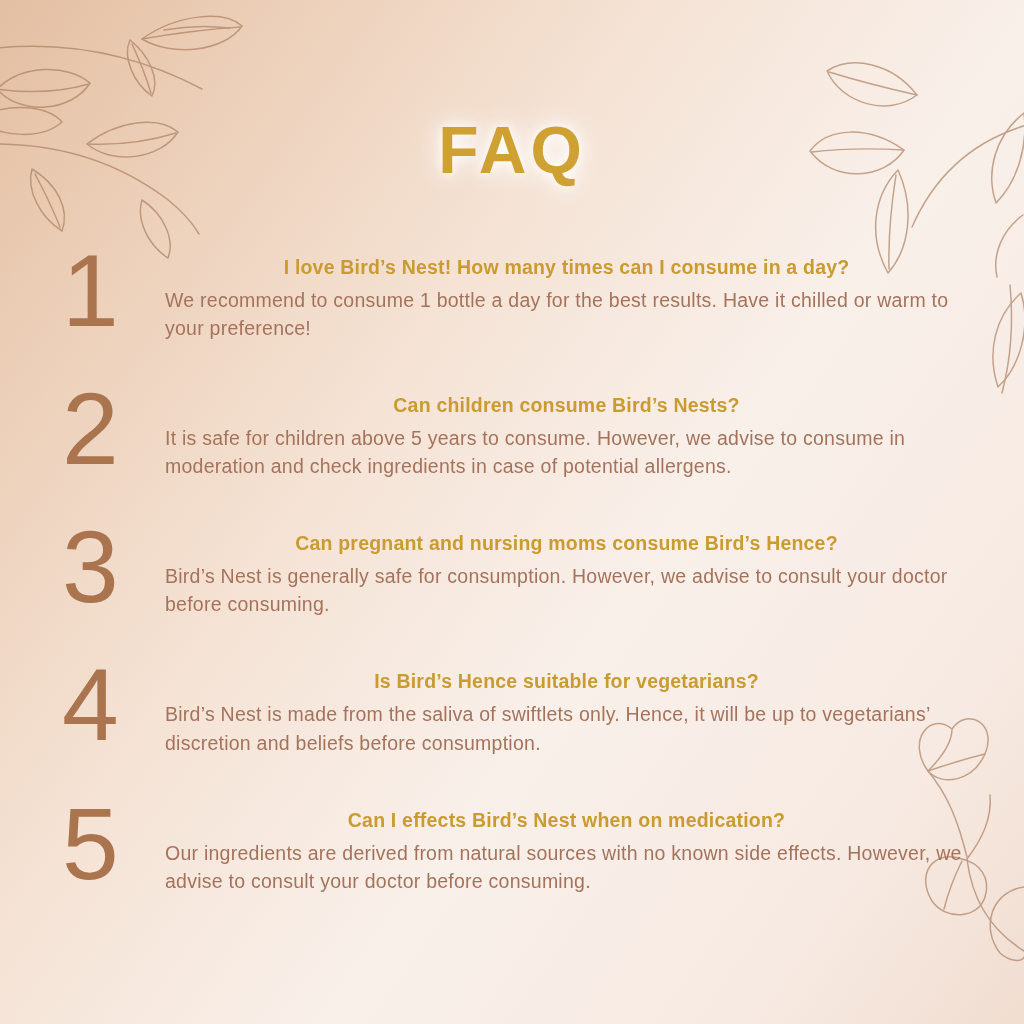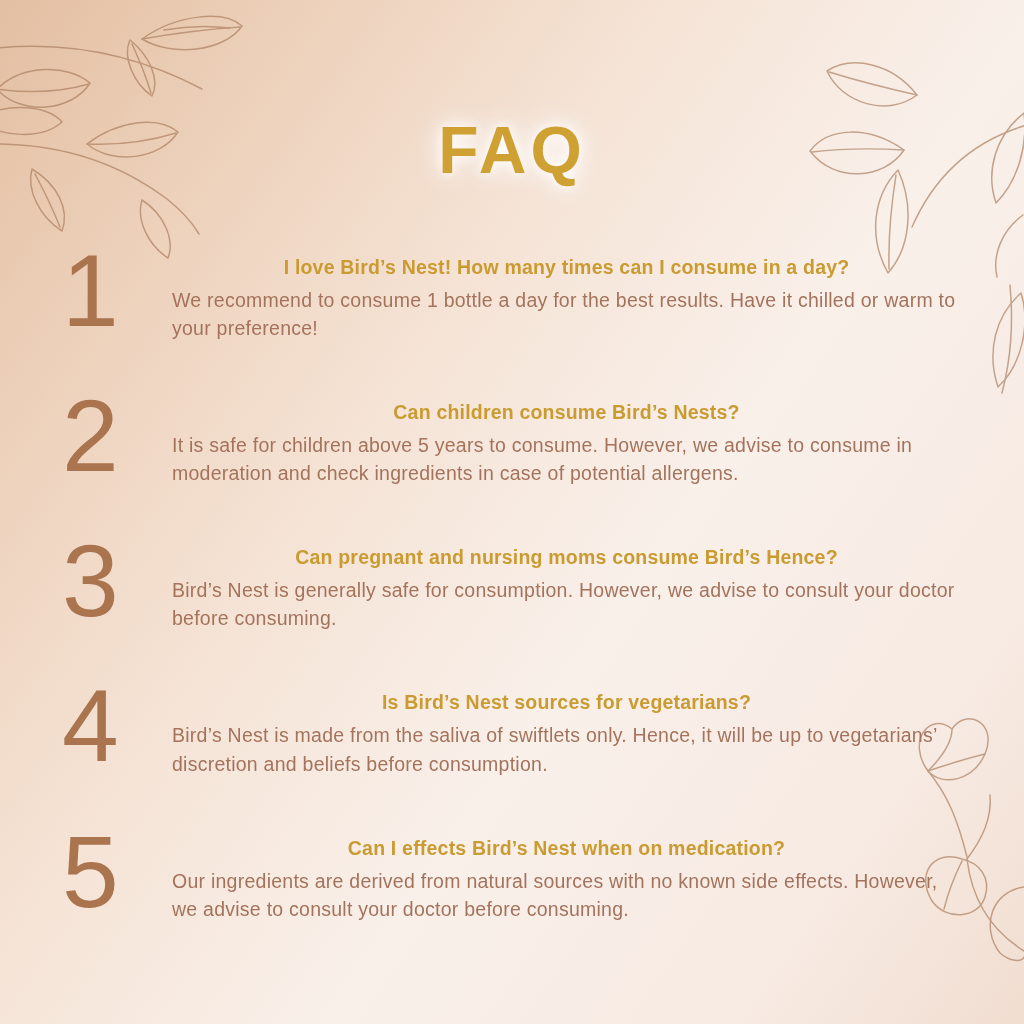--- a/index.html
+++ b/index.html
@@ -29,21 +29,21 @@
     flex:0 0 103px;font-size:102px;line-height:.8;margin-top:-5px;
     color:#a9744e;font-weight:400;
   }
   .txt{flex:1;min-width:0;}
   .q{
     margin:0 0 7px 0;font-size:19.5px;font-weight:700;letter-spacing:.2px;
     color:#c99b31;
     text-align:center;
   }
   .a{
-    margin:7px;font-size:19.5px;line-height:1.44;letter-spacing:.25px;
+    margin:0;font-size:19.5px;line-height:1.44;letter-spacing:.25px;
     color:#a5735c;max-width:800px;
   }
 </style>
 </head>
 <body>
 
 <div class="canvas">
 
   <svg class="leaf-art art-tl" width="300" height="270" viewBox="0 0 300 270" opacity="0.65">
     <path d="M-5 55 C 70 46, 140 58, 210 95"></path>
@@ -114,21 +114,21 @@
       <div class="num">3</div>
       <div class="txt">
         <h2 class="q">Can pregnant and nursing moms consume Bird’s Hence?</h2>
         <p class="a">Bird’s Nest is generally safe for consumption. However, we advise to consult your doctor before consuming.</p>
       </div>
     </section>
 
     <section class="item">
       <div class="num">4</div>
       <div class="txt">
-        <h2 class="q">Is Bird’s Nest sources for vegetarians?</h2>
+        <h2 class="q">Is Bird’s Hence suitable for vegetarians?</h2>
         <p class="a">Bird’s Nest is made from the saliva of swiftlets only. Hence, it will be up to vegetarians’ discretion and beliefs before consumption.</p>
       </div>
     </section>
 
     <section class="item">
       <div class="num">5</div>
       <div class="txt">
         <h2 class="q">Can I effects Bird’s Nest when on medication?</h2>
         <p class="a">Our ingredients are derived from natural sources with no known side effects. However, we advise to consult your doctor before consuming.</p>
       </div>

